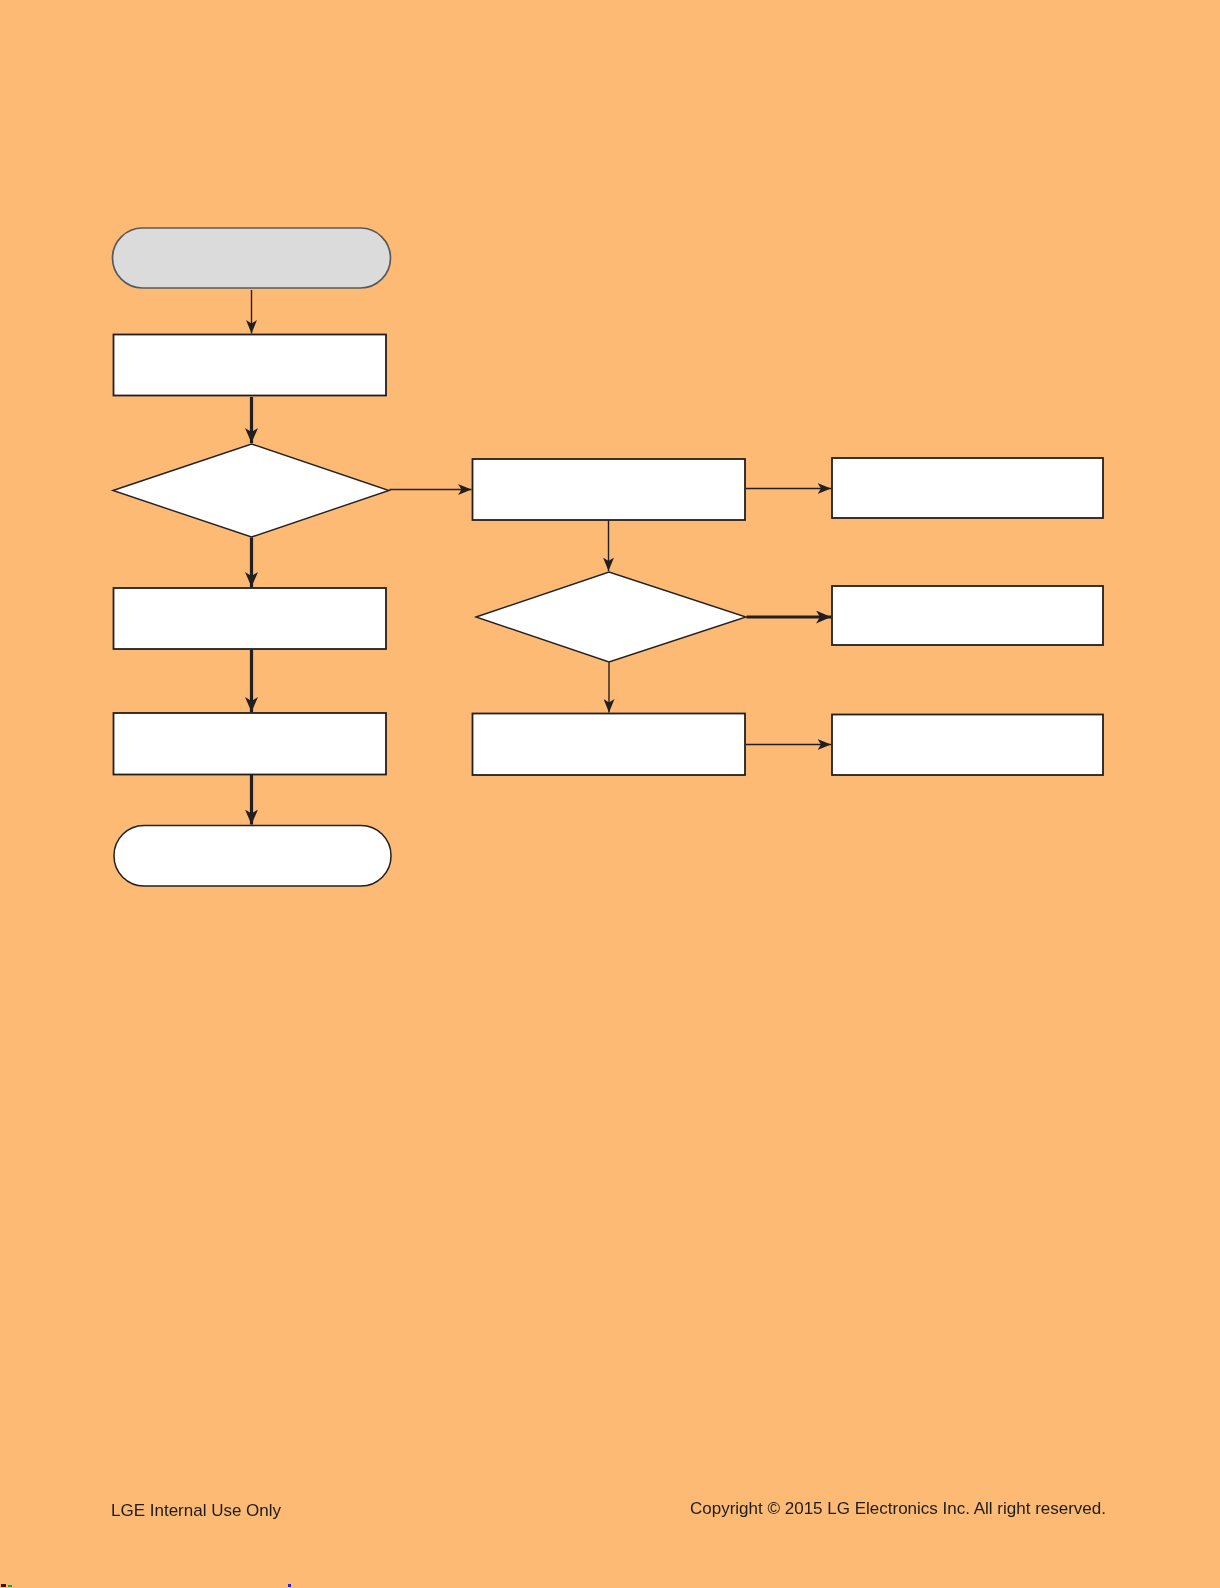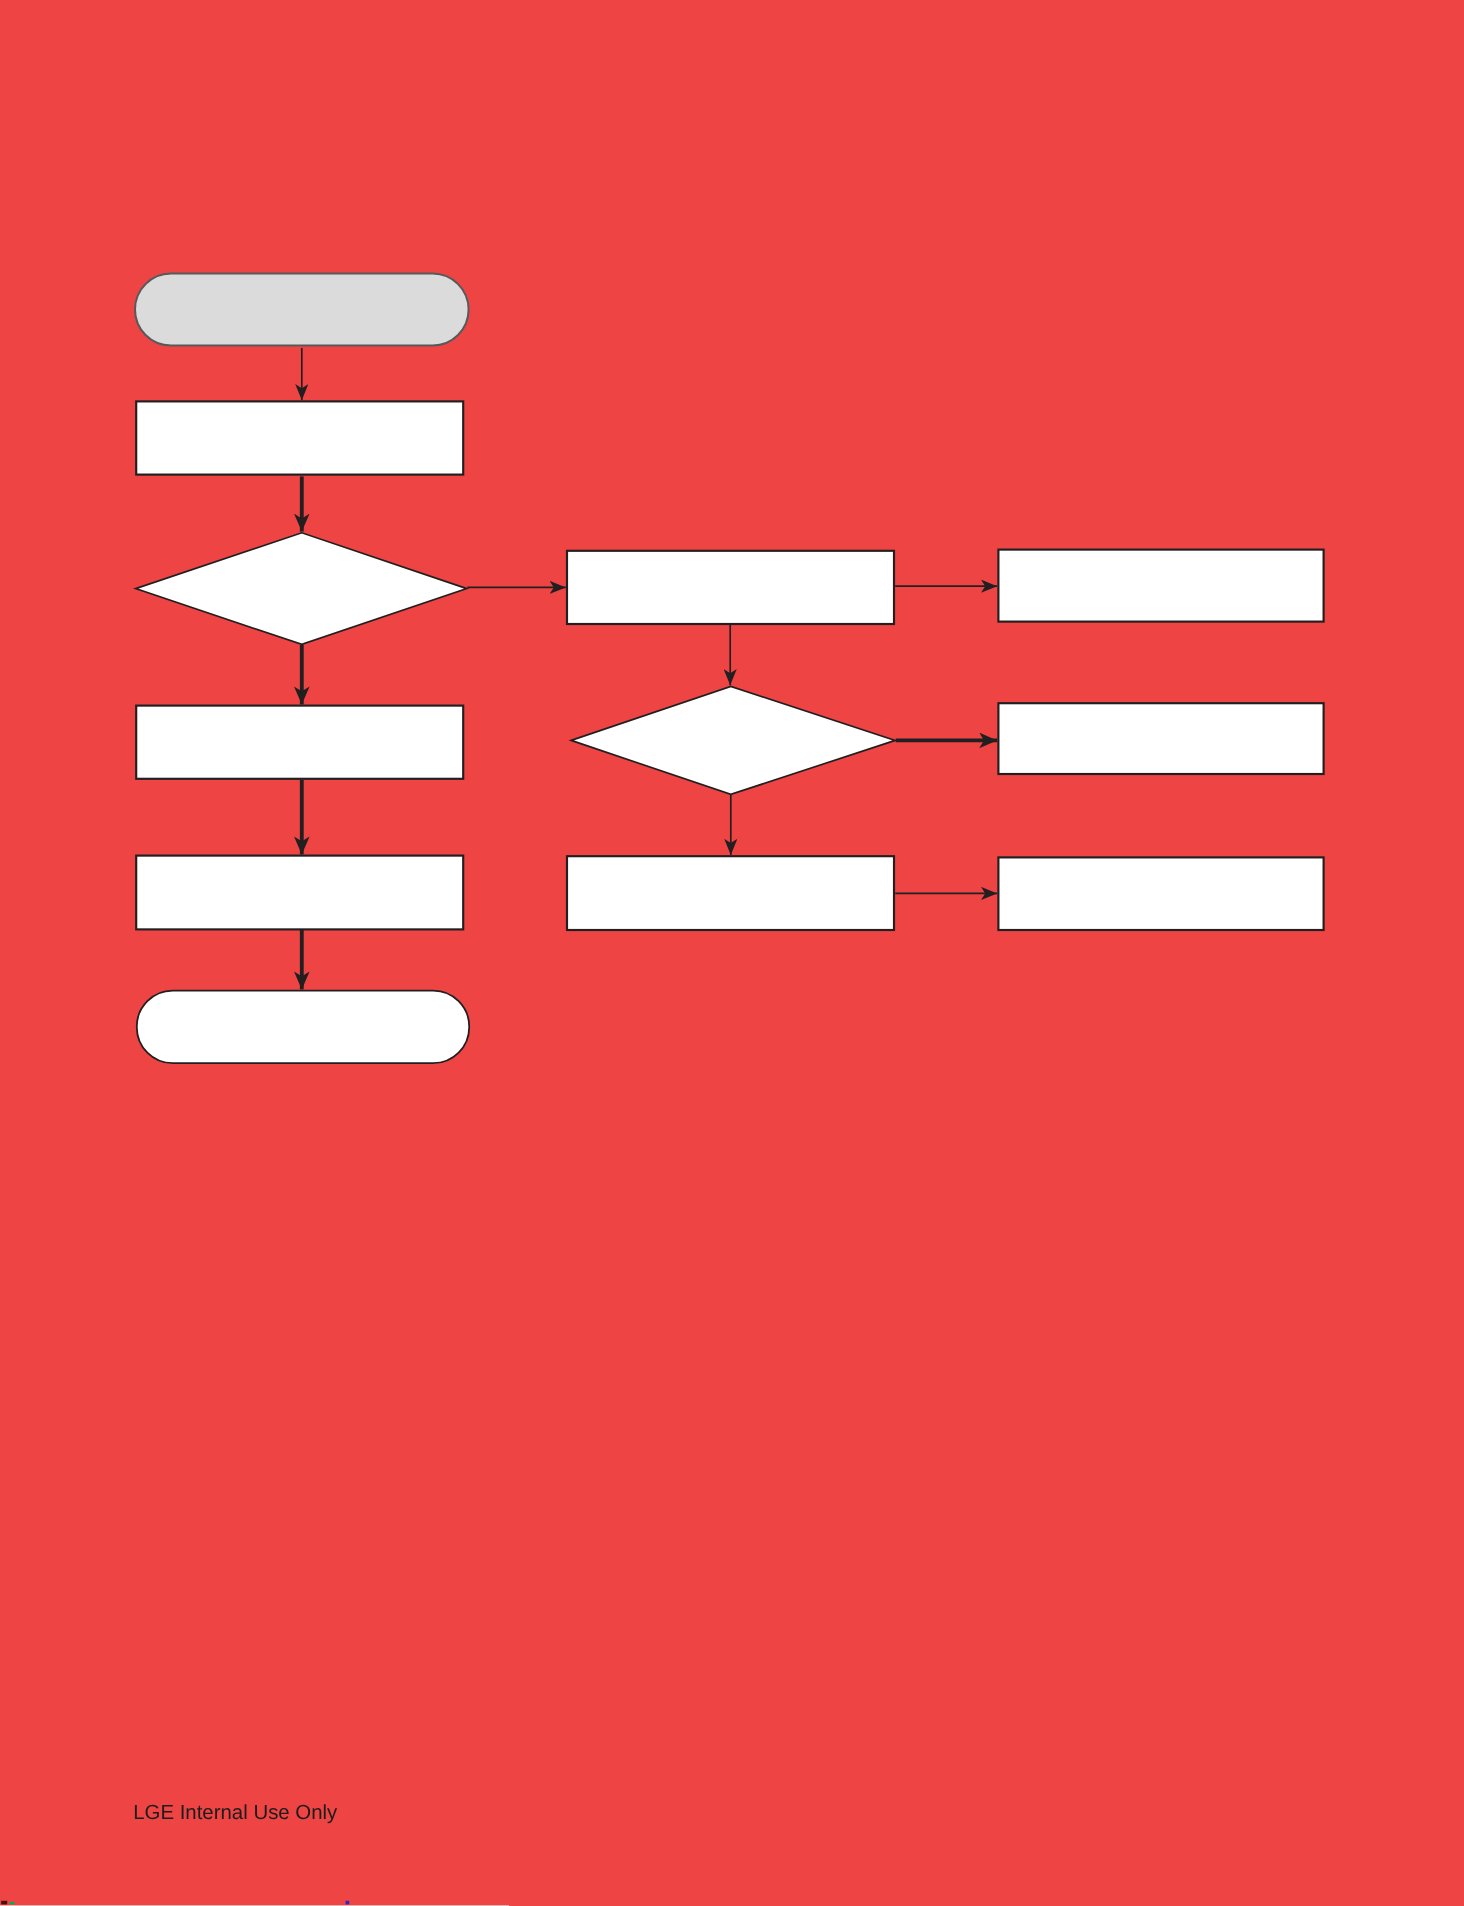--- a/index.html
+++ b/index.html
@@ -4,21 +4,21 @@
 <style>
   html, body {
     margin: 0;
     padding: 0;
     background: #ffffff;
   }
   #page {
     position: relative;
     width: 1220px;
     height: 1588px;
-    background: #ef4444;
+    background: #fdba74;
     font-family: "Liberation Sans", sans-serif;
     overflow: hidden;
   }
   #flowchart-svg {
     position: absolute;
     left: 0;
     top: 0;
   }
   .footer-text {
     position: absolute;
@@ -79,19 +79,20 @@
     <rect x="472.5" y="713.5" width="272.5" height="61.5" fill="#ffffff" stroke="#231f20" stroke-width="1.8"></rect>
 
     <rect x="832" y="458" width="271" height="60" fill="#ffffff" stroke="#231f20" stroke-width="1.8"></rect>
     <rect x="832" y="586" width="271" height="59" fill="#ffffff" stroke="#231f20" stroke-width="1.8"></rect>
     <rect x="832" y="714.5" width="271" height="60.5" fill="#ffffff" stroke="#231f20" stroke-width="1.8"></rect>
   </svg>
 
   <div id="footer-left" class="footer-text">LGE Internal Use Only</div>
 
   <div id="footer-right" class="footer-text">
+    <div>Copyright © 2015 LG Electronics Inc. All right reserved.</div>
   </div>
 
   <div class="artifact" style="left:1px; top:1584px; width:5px; height:2.5px; background:#4a1010;"></div>
   <div class="artifact" style="left:8px; top:1584.5px; width:3.5px; height:2.5px; background:#00b050;"></div>
   <div class="artifact" style="left:288px; top:1584px; width:3px; height:2.5px; background:#2a25c4;"></div>
 
 </div>
 
 </body></html>

